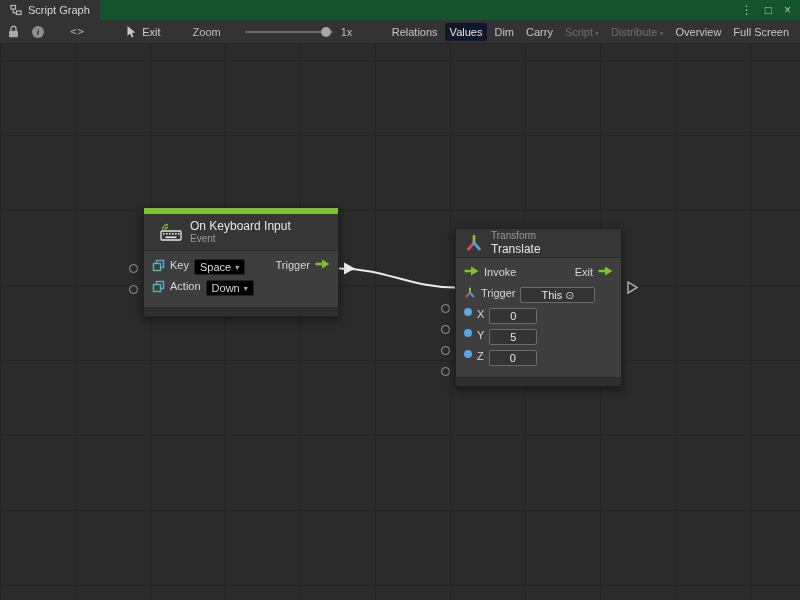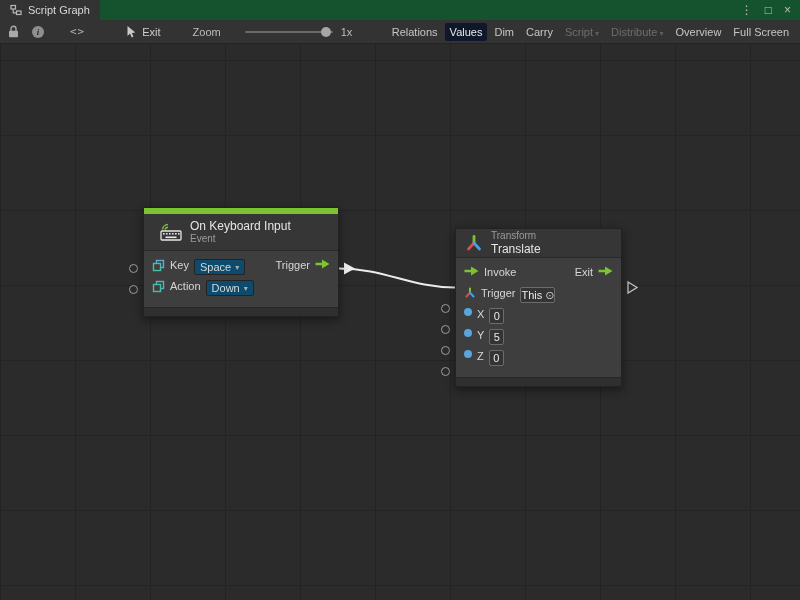--- a/index.html
+++ b/index.html
@@ -48,24 +48,24 @@
   .node-translate .node-header { padding:1px 9px; }
   .node-title { font-size:12px; color:#E5E5E5; line-height:14px; }
   .node-subtitle { font-size:10px; color:#9B9B9B; line-height:12px; }
   .node-body { padding:8px 0 6px; }
   .node-row { height:21px; display:flex; align-items:flex-start; gap:5px; padding:0 8px; }
   .node-footer { height:9px; background:#2F2F2F; border-top:1px solid #272727; }
 
   .row-label { color:#D6D6D6; }
   .ml-auto { margin-left:auto; }
 
-  .dropdown { display:inline-flex; align-items:center; gap:4px; background:#0c4a6e; border:1px solid #232323; border-radius:2px; padding:1px 5px; height:16px; color:#D8D8D8; cursor:default; }
+  .dropdown { display:inline-flex; align-items:center; gap:4px; background:#000000; border:1px solid #232323; border-radius:2px; padding:1px 5px; height:16px; color:#D8D8D8; cursor:default; }
   .dropdown .caret { font-size:8px; color:#ABABAB; }
 
-  .value-box { display:inline-flex; align-items:center; justify-content:center; gap:3px; background:#343434; border:1px solid #6B6B6B; border-radius:2px; padding:0 0; height:16px; min-width:15px; color:#E8E8E8; cursor:text; }
+  .value-box { display:inline-flex; align-items:center; justify-content:center; gap:3px; background:#343434; border:1px solid #6B6B6B; border-radius:2px; padding:0 20px; height:16px; min-width:15px; color:#E8E8E8; cursor:text; }
   .value-box .target-ind { font-size:11px; color:#CFCFCF; }
 
   .dot-port { width:8px; height:8px; border-radius:50%; background:#58A6DD; flex:0 0 auto; }
 
   .port-ring { position:absolute; width:9px; height:9px; border:1.5px solid #9E9E9E; border-radius:50%; background:transparent; }
 </style>
 </head>
 <body>
 
 <div class="window">

